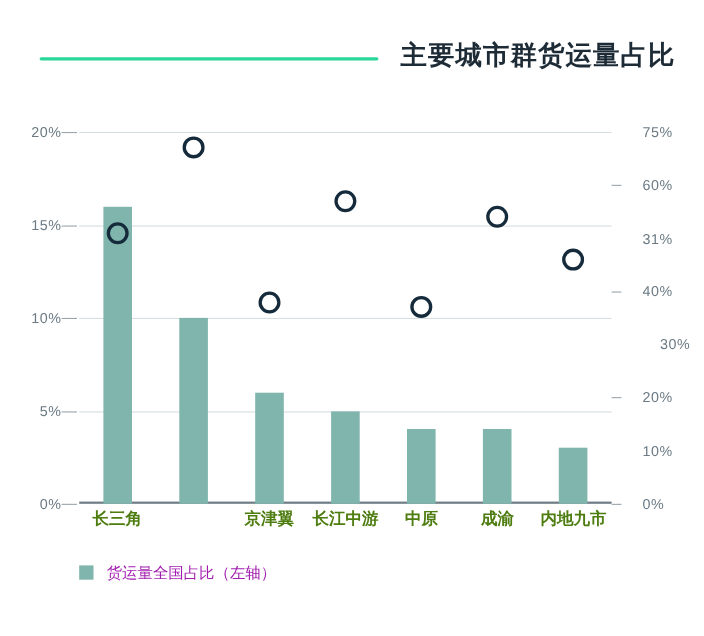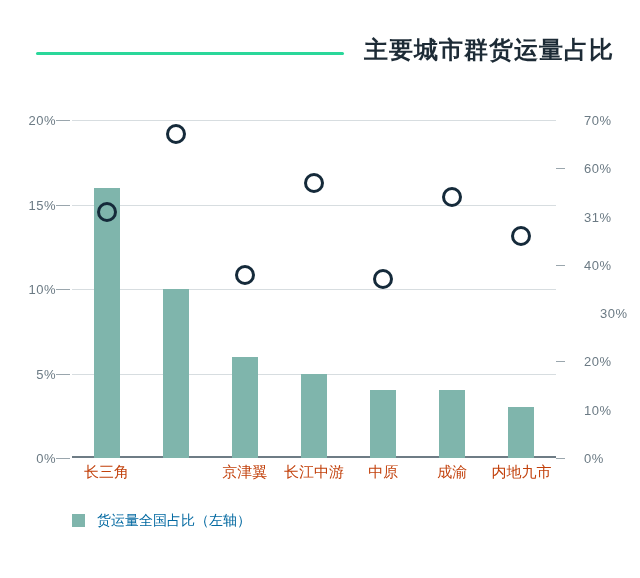--- a/index.html
+++ b/index.html
@@ -131,25 +131,26 @@
     position: absolute;
     left: 72px;
     top: 462px;
     width: 484px;
     height: 50px;
   }
   .cat {
     position: absolute;
     top: 0;
     font-size: 15px;
-    color: #c2410c;
+    color: #4d7c0f;
     text-align: center;
     transform: translateX(-50%);
     line-height: 20px;
     white-space: nowrap;
+    font-weight: bold;
   }
 
   
   .legend {
     position: absolute;
     left: 72px;
     top: 508px;
     width: 520px;
   }
   .legend-row {
@@ -168,21 +169,21 @@
     width: 14px;
     height: 14px;
     border: 3px solid #152a3a;
     border-radius: 50%;
     margin-right: 11px;
     box-sizing: border-box;
     flex: 0 0 auto;
   }
   .legend-text {
     font-size: 14px;
-    color: #0369a1;
+    color: #a21caf;
     white-space: nowrap;
   }
 </style>
 </head>
 <body>
 
 <div class="header">
   <div class="accent-line"></div>
   <div class="chart-title">主要城市群货运量占比</div>
 </div>
@@ -227,21 +228,21 @@
     <div class="ytick-l" style="top: 169px;">10%</div>
     <div class="ytick-l" style="top: 84.5px;">15%</div>
     <div class="ytick-l" style="top: 0px;">20%</div>
     <div class="ytick-r" style="top: 338px;">0%</div>
     <div class="ytick-r" style="top: 289.714px;">10%</div>
     <div class="ytick-r" style="top: 241.429px;">20%</div>
     <div class="ytick-r" style="top: 193.143px; margin-left: 16px;">30%</div>
     <div class="ytick-r" style="top: 144.857px;">40%</div>
     <div class="ytick-r" style="top: 96.5714px;">31%</div>
     <div class="ytick-r" style="top: 48.2857px;">60%</div>
-    <div class="ytick-r" style="top: 0px;">70%</div>
+    <div class="ytick-r" style="top: 0px;">75%</div>
   </div>
 
 <div class="cats" id="cats">
     <div class="cat" style="left: 34.5714px;">
       <div>长三角</div>
     </div>
     <div class="cat" style="left: 172.857px;">
       <div>京津翼</div>
     </div>
     <div class="cat" style="left: 242px;">

